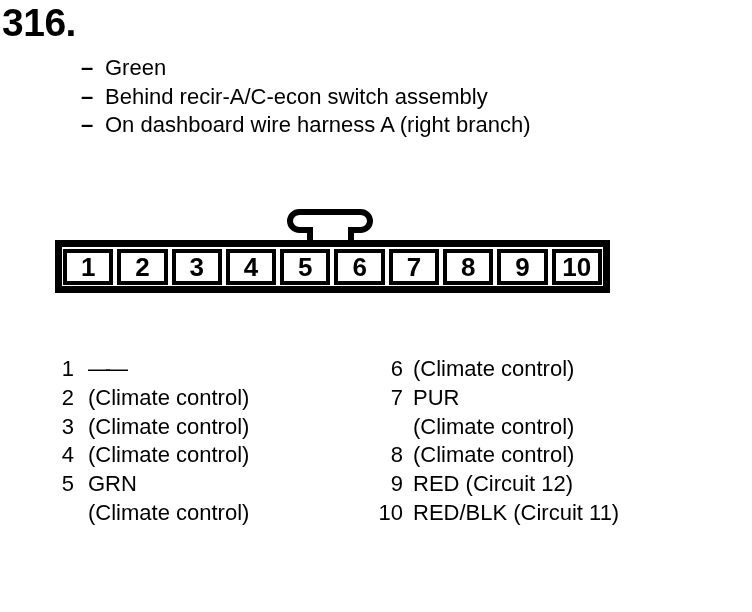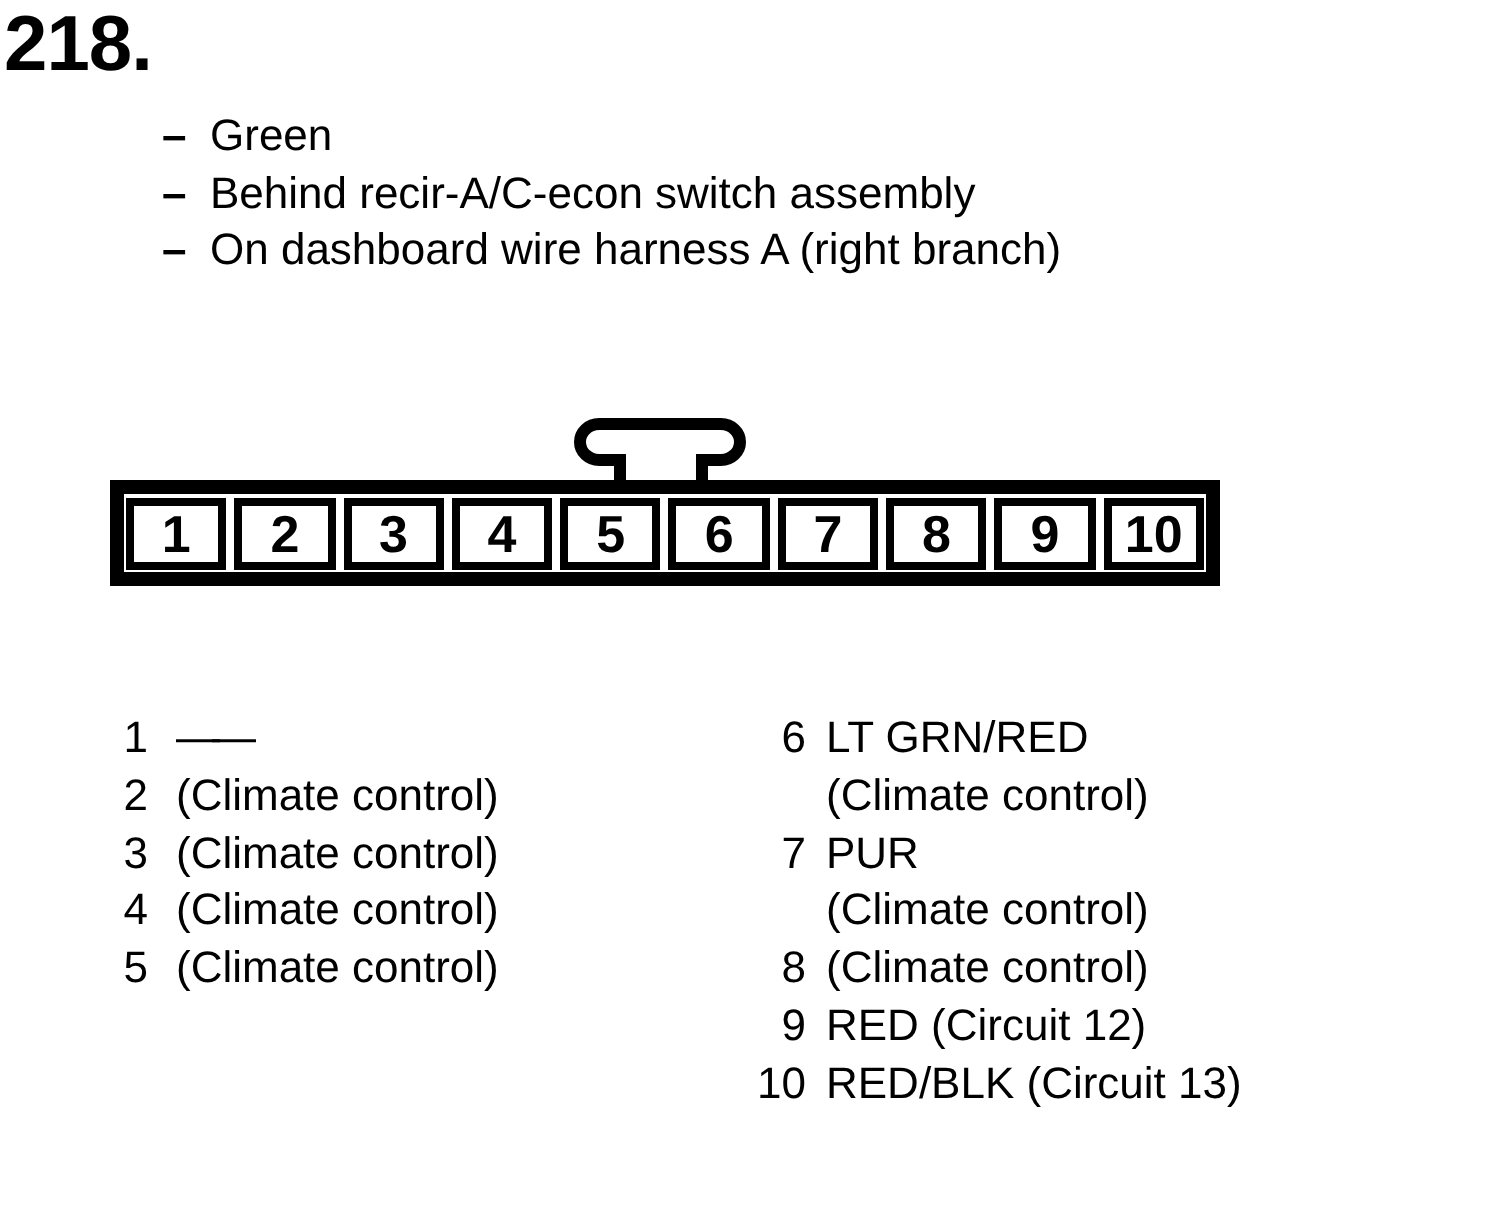--- a/index.html
+++ b/index.html
@@ -69,21 +69,21 @@
   .pin-col-left  .pin-num { width: 20px; margin-right: 14px; }
   .pin-col-right .pin-num { width: 26px; margin-right: 10px; }
   .pin-col-left .pin-entry:first-child .pin-wire { letter-spacing: -4px; }
 </style>
 </head>
 <body>
 
 <div class="page">
 
   <div class="title">
-    <span class="title-num">218.</span>
+    <span class="title-num">316.</span>
   </div>
 
   <ul class="notes">
     <li class="note">
       <span class="note-dash">–</span>
       <span>Green</span>
     </li>
     <li class="note">
       <span class="note-dash">–</span>
       <span>Behind recir-A/C-econ switch assembly</span>
@@ -135,30 +135,30 @@
     </div>
     <div class="pin-entry">
       <span class="pin-num">4</span>
       <div class="pin-text">
         <div class="pin-note">(Climate control)</div>
       </div>
     </div>
     <div class="pin-entry">
       <span class="pin-num">5</span>
       <div class="pin-text">
+        <div class="pin-wire">GRN</div>
         <div class="pin-note">(Climate control)</div>
       </div>
     </div>
   </div>
 
   <div class="pin-col pin-col-right">
     <div class="pin-entry">
       <span class="pin-num">6</span>
       <div class="pin-text">
-        <div class="pin-wire">LT GRN/RED</div>
         <div class="pin-note">(Climate control)</div>
       </div>
     </div>
     <div class="pin-entry">
       <span class="pin-num">7</span>
       <div class="pin-text">
         <div class="pin-wire">PUR</div>
         <div class="pin-note">(Climate control)</div>
       </div>
     </div>
@@ -171,19 +171,19 @@
     <div class="pin-entry">
       <span class="pin-num">9</span>
       <div class="pin-text">
         <div class="pin-wire">RED (Circuit 12)</div>
         <div class="pin-note"></div>
       </div>
     </div>
     <div class="pin-entry">
       <span class="pin-num">10</span>
       <div class="pin-text">
-        <div class="pin-wire">RED/BLK (Circuit 13)</div>
+        <div class="pin-wire">RED/BLK (Circuit 11)</div>
         <div class="pin-note"></div>
       </div>
     </div>
   </div>
 
 </div>
 
 </body></html>

